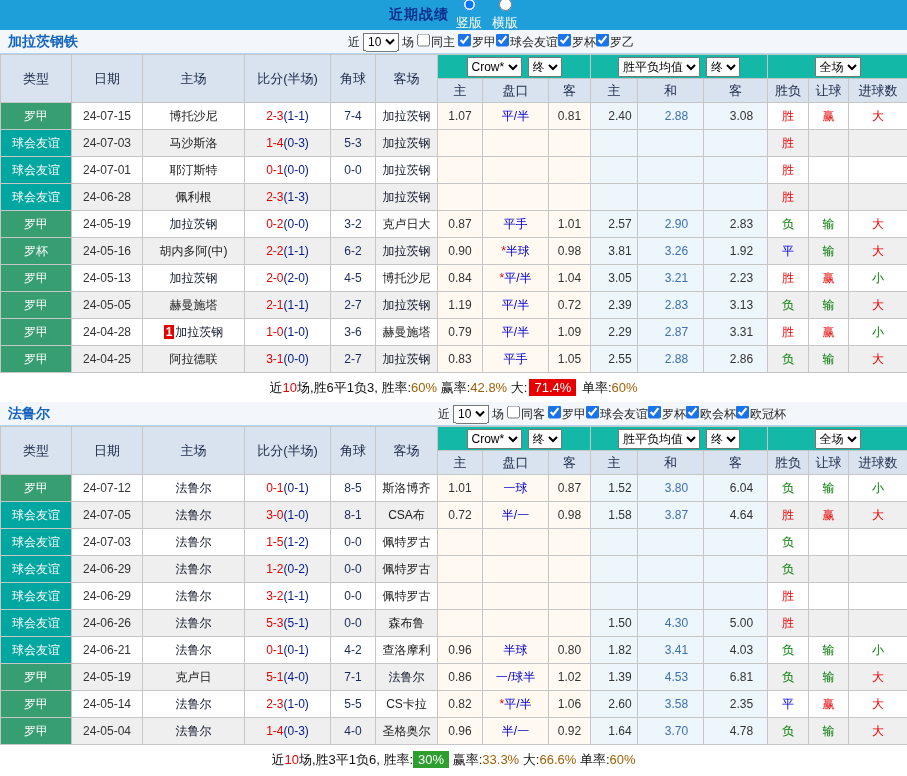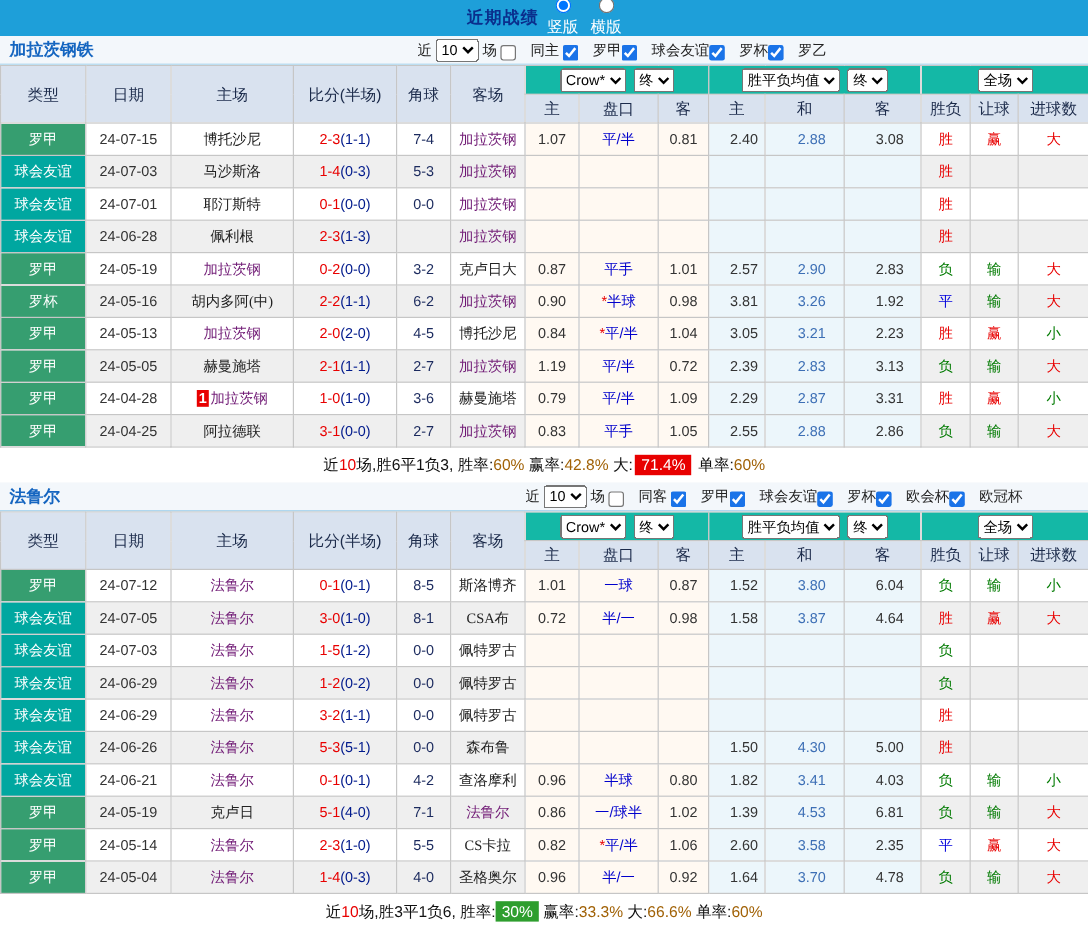--- a/index.html
+++ b/index.html
@@ -7,38 +7,38 @@
   .topbar{height:30px;background:#1E9FD9;display:flex;align-items:center;justify-content:center;gap:7px;}
   .topbar .title{color:#0A2E8C;font-weight:bold;font-size:14px;letter-spacing:1px;}
   .topbar label{color:#fff;font-size:13px;display:inline-flex;align-items:center;gap:3px;cursor:pointer;flex-direction:column;}
   .topbar input{margin:0;}
   .sec-head{height:23px;background:#F3F7FB;border-bottom:1px solid #AFD7EF;position:relative;}
   .team-name{position:absolute;left:8px;top:50%;transform:translateY(-50%);color:#1565C0;font-weight:bold;font-size:14px;}
   .controls{position:absolute;top:50%;transform:translateY(-50%);display:flex;align-items:center;gap:3px;font-size:12px;color:#222;white-space:nowrap;}
   .s0 .controls{left:348px;}
   .s1 .controls{left:438px;}
   .controls select{font-size:12px;height:19px;}
-  .controls label{display:inline-flex;align-items:flex-end;gap:12px;cursor:pointer;}
+  .controls label{display:inline-flex;align-items:flex-start;gap:1px;cursor:pointer;}
   .controls input[type=checkbox]{accent-color:#1A73E8;width:13px;height:13px;margin:0;}
   table{border-collapse:collapse;table-layout:fixed;width:907px;font-size:12px;}
   th,td{border:1px solid #C6C6C6;text-align:center;padding:0;overflow:hidden;white-space:nowrap;}
   thead th{background:#D9E2EF;color:#1B2A4A;font-weight:normal;height:23px;font-size:13px;}
   thead th.selhead{background:#14b8a6;}
   thead select{font-size:12px;height:20px;margin:0 3px;}
   tbody td{height:26px;color:#222;}
   td.type{color:#fff;font-size:12px;}
   td.type.green{background:#369E70;}
   td.type.teal{background:#00A7A0;}
   .dark{color:#333;}
   .mid{color:#3D6FB5;}
   .cream{background:#FFF9F2;}
   .bluec{background:#ECF6FB;padding-left:12px;}
   tr.even td.st{background:#EFEFEF;}
-  .focus{color:#701a75;}
-  .opp{color:#222;font-family:Liberation Serif, serif;}
+  .focus{color:#0f172a;}
+  .opp{color:#222;}
   .ftx{color:#E80000;text-align:right;}
   .htx{color:#001A8C;}
   td.corner{color:#1B2A5E;}
   .hc{color:#0000CC;}
   .star{color:#E80000;}
   td.r,span.r{color:#E80000;}
   td.g,span.g{color:#007A00;}
   td.b,span.b{color:#0000DD;}
   .badge1{background:#E80000;color:#fff;padding:0 2px;margin-right:1px;font-weight:bold;}
   .footer{height:29px;display:flex;align-items:center;justify-content:center;font-size:13px;color:#111;}

